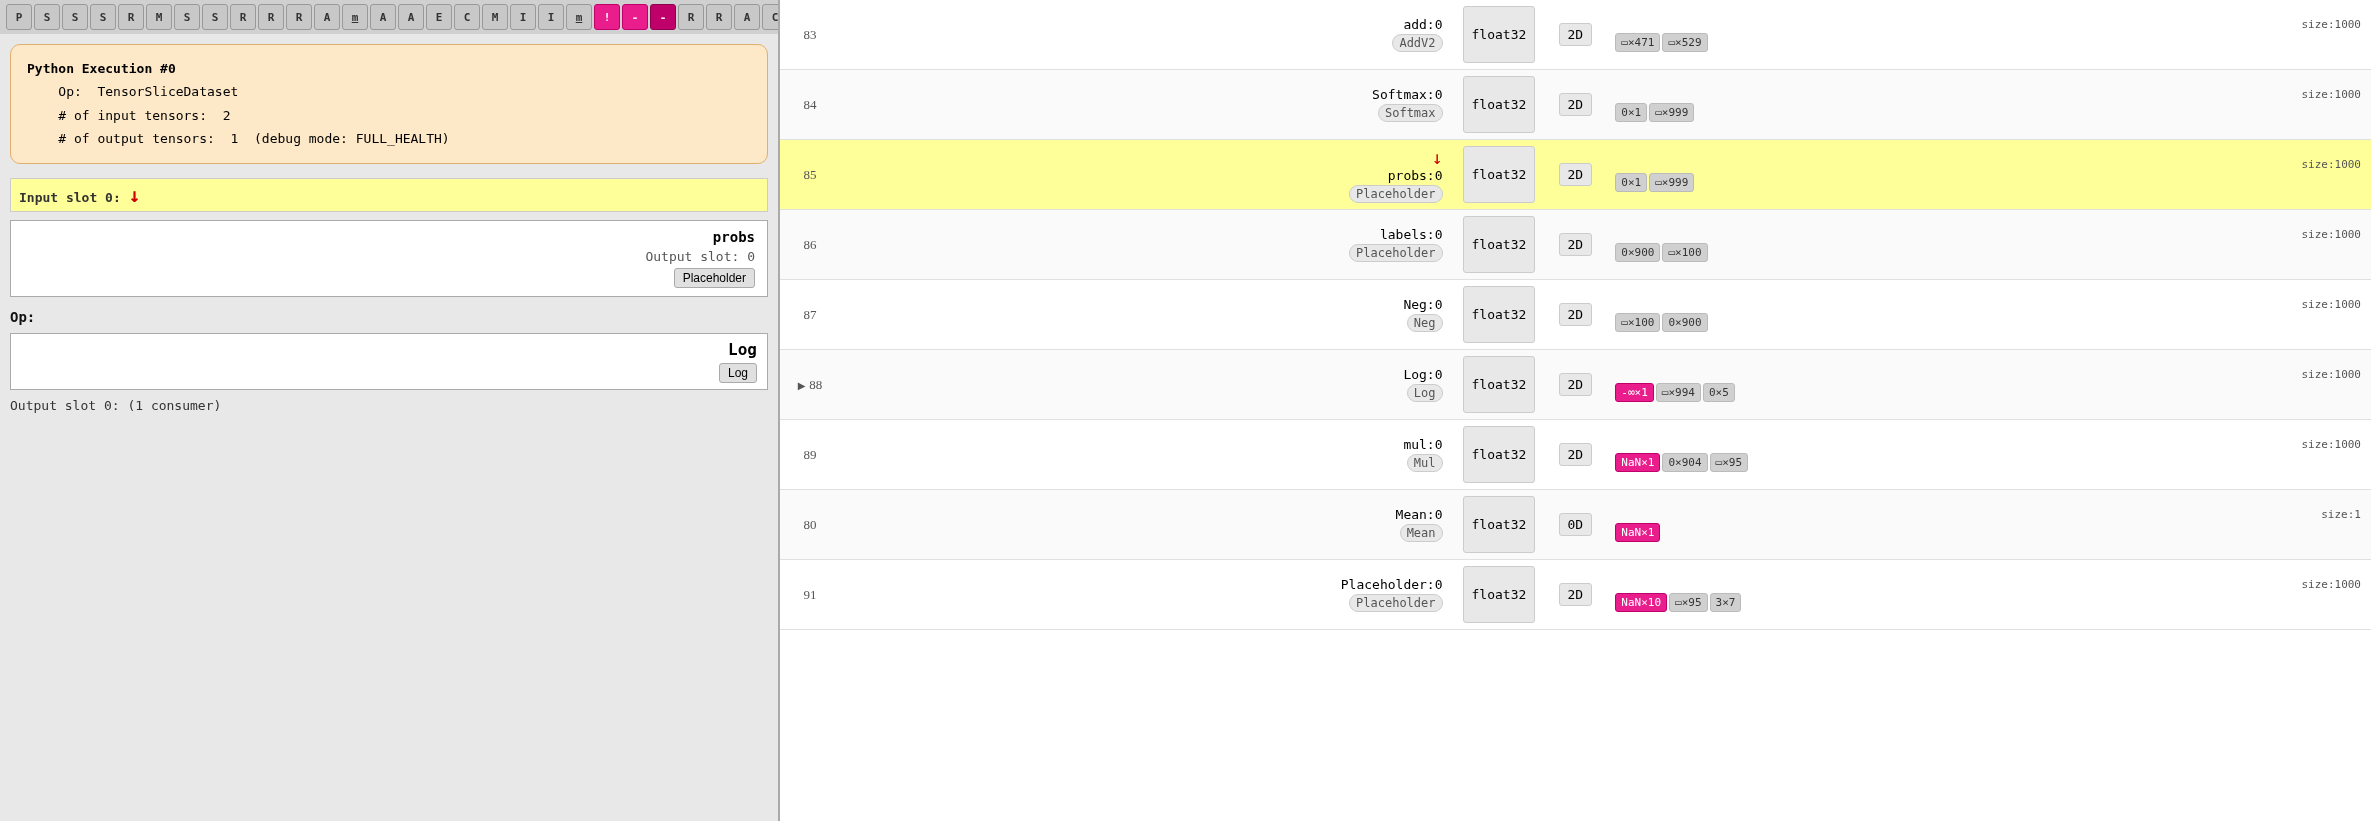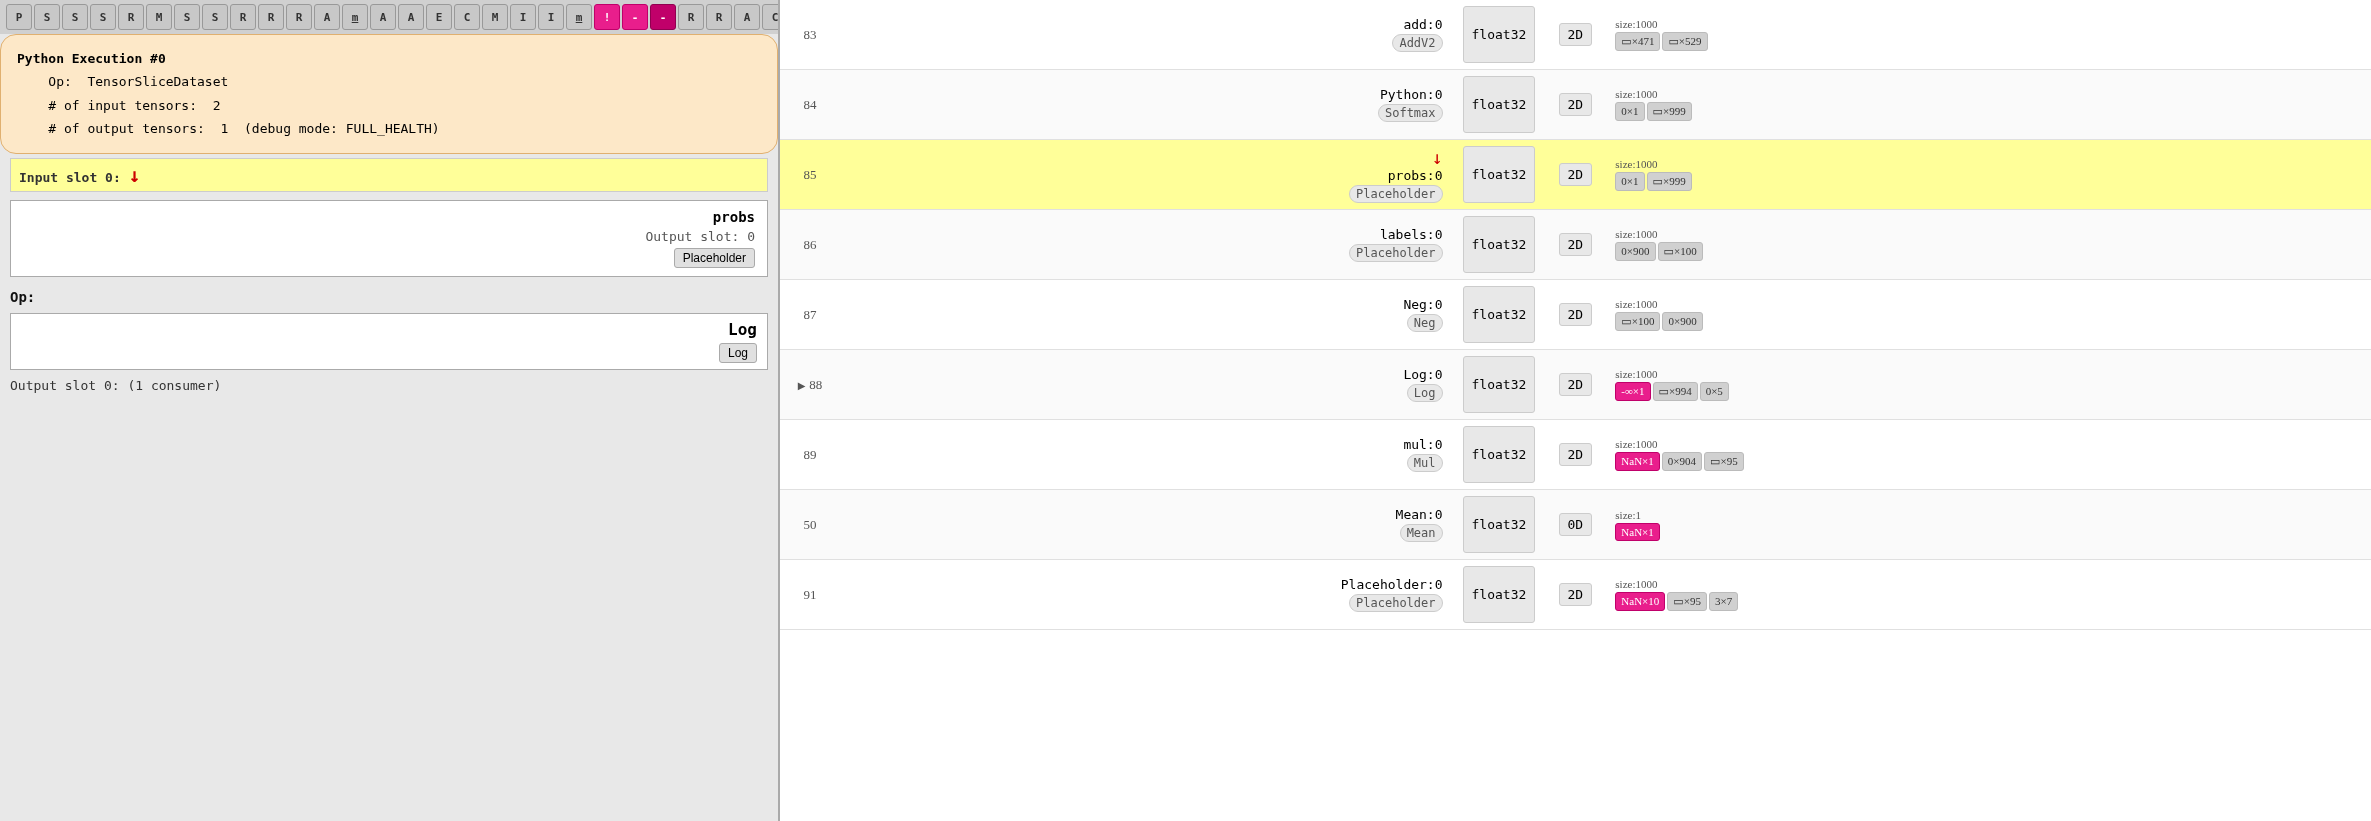--- a/index.html
+++ b/index.html
@@ -49,21 +49,22 @@
       color: #333;
     }
 
     .toolbar-btn.pink { background: #e91e8c; color: white; border-color: #c0006a; }
     .toolbar-btn.dark-pink { background: #c0006a; color: white; border-color: #900050; }
     .toolbar-btn.underline { text-decoration: underline; }
 
     .info-box {
       background: #fde8c8;
       border: 1px solid #e0b070;
-      border-radius: 16px;
+      border-radius: 10px;
+      margin: 10px;
       padding: 12px 16px;
       font-size: 13px;
       line-height: 1.8;
     }
 
     .info-box .title { font-weight: bold; }
 
     .section-title {
       font-size: 18px;
       font-weight: bold;
@@ -234,22 +235,21 @@
       background: #e8e8e8;
       border: 1px solid #ccc;
       border-radius: 3px;
       padding: 3px 8px;
       font-size: 13px;
       display: inline-block;
     }
 
     .size-cell {
       min-width: 200px;
-      text-align: left;
-      font-family: Liberation Serif, serif;
+      text-align: right;
     }
 
     .size-top {
       font-size: 11px;
       color: #555;
       margin-bottom: 2px;
     }
 
     .size-badges {
       display: flex;
@@ -378,21 +378,21 @@
     <div class="size-badges">
                 <span class="badge badge-gray">▭×471</span>
                 <span class="badge badge-gray">▭×529</span>
               </div>
   </td>
           </tr>
           <tr>
             <td class="row-num">84</td>
             <td class="op-name-cell">
 
-    <div class="op-top">Python:0</div>
+    <div class="op-top">Softmax:0</div>
     <div><span class="op-bottom">Softmax</span></div>
   </td>
             <td class="dtype-cell"><span class="dtype-box">float32</span></td>
             <td class="dim-cell"><span class="dim-box">2D</span></td>
             <td class="size-cell">
     <div class="size-top">size:1000</div>
     <div class="size-badges">
                 <span class="badge badge-gray">0×1</span>
                 <span class="badge badge-gray">▭×999</span>
               </div>
@@ -479,21 +479,21 @@
             <td class="size-cell">
     <div class="size-top">size:1000</div>
     <div class="size-badges">
                 <span class="badge badge-pink">NaN×1</span>
                 <span class="badge badge-gray">0×904</span>
                 <span class="badge badge-gray">▭×95</span>
               </div>
   </td>
           </tr>
           <tr>
-            <td class="row-num">50</td>
+            <td class="row-num">80</td>
             <td class="op-name-cell">
 
     <div class="op-top">Mean:0</div>
     <div><span class="op-bottom">Mean</span></div>
   </td>
             <td class="dtype-cell"><span class="dtype-box">float32</span></td>
             <td class="dim-cell"><span class="dim-box">0D</span></td>
             <td class="size-cell">
     <div class="size-top">size:1</div>
     <div class="size-badges">

